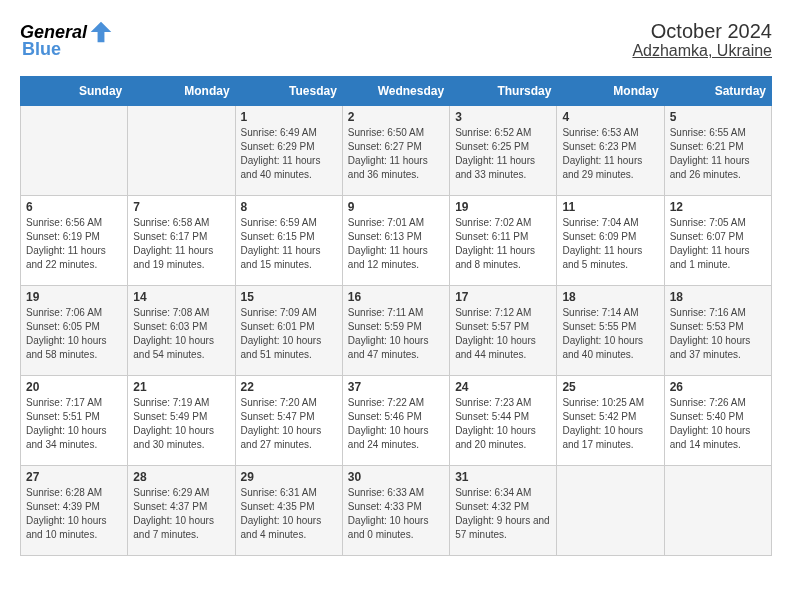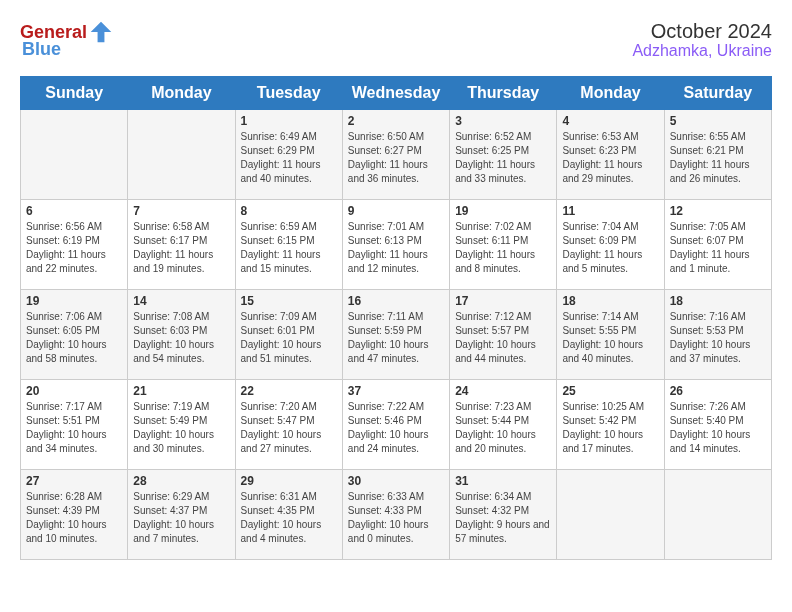--- a/index.html
+++ b/index.html
@@ -17,22 +17,23 @@
       margin-bottom: 16px;
     }
     .logo {
       display: flex;
       align-items: center;
       gap: 4px;
     }
     .logo-text-general {
       font-size: 18px;
       font-weight: bold;
-      color: #b91c1c;
+      color: #000000;
       line-height: 1;
+      font-style: italic;
     }
     .logo-text-blue {
       font-size: 18px;
       font-weight: bold;
       color: #4a90d9;
       line-height: 1;
     }
     .logo-icon {
       width: 24px;
       height: 24px;
@@ -41,34 +42,35 @@
       text-align: right;
     }
     .month-year {
       font-size: 20px;
       font-weight: 300;
       color: #333;
       line-height: 1.1;
     }
     .location {
       font-size: 16px;
-      color: #8b5cf6;
+      color: #404040;
+      text-decoration: underline;
     }
     table {
       width: 100%;
       border-collapse: collapse;
       table-layout: fixed;
     }
     thead tr th {
       background-color: #2e7abf;
       color: #fff;
-      font-size: 16px;
+      font-size: 12px;
       font-weight: bold;
       padding: 7px 5px;
-      text-align: center;
+      text-align: right;
       border: 1px solid #2e7abf;
     }
     tbody tr td {
       border: 1px solid #ccc;
       vertical-align: top;
       padding: 4px 5px;
       font-size: 10.5px;
       color: #333;
       min-height: 80px;
       height: 90px;

